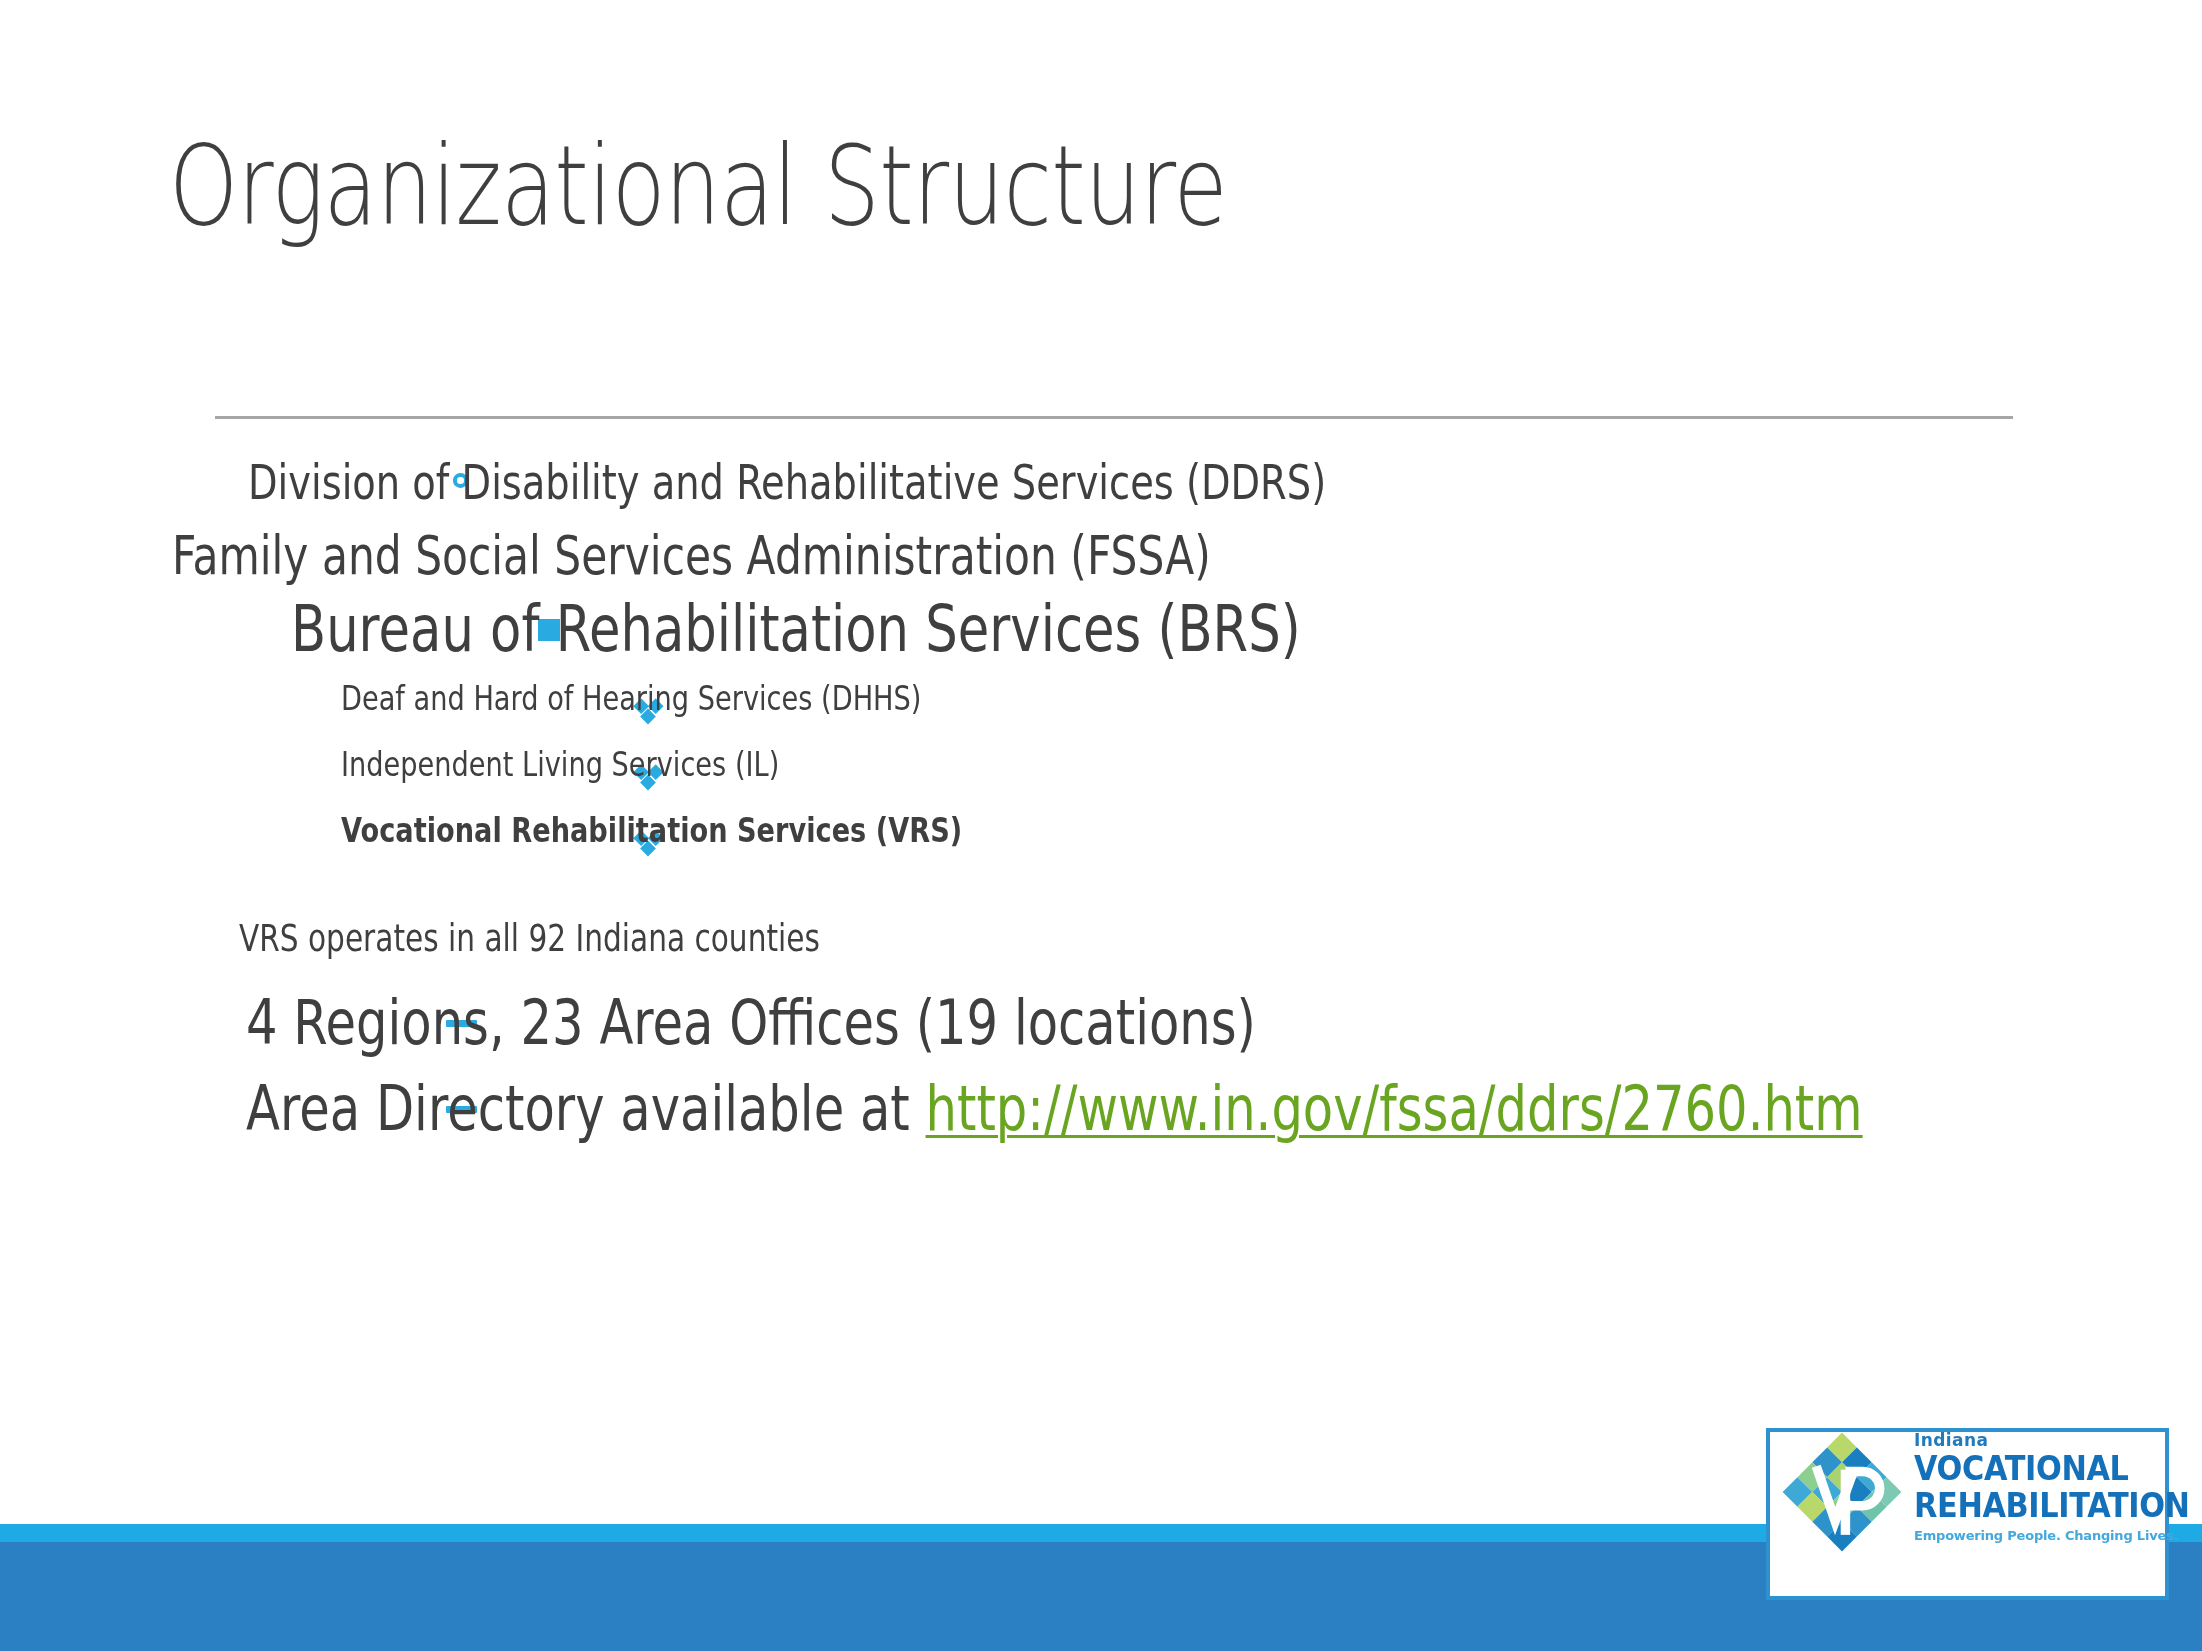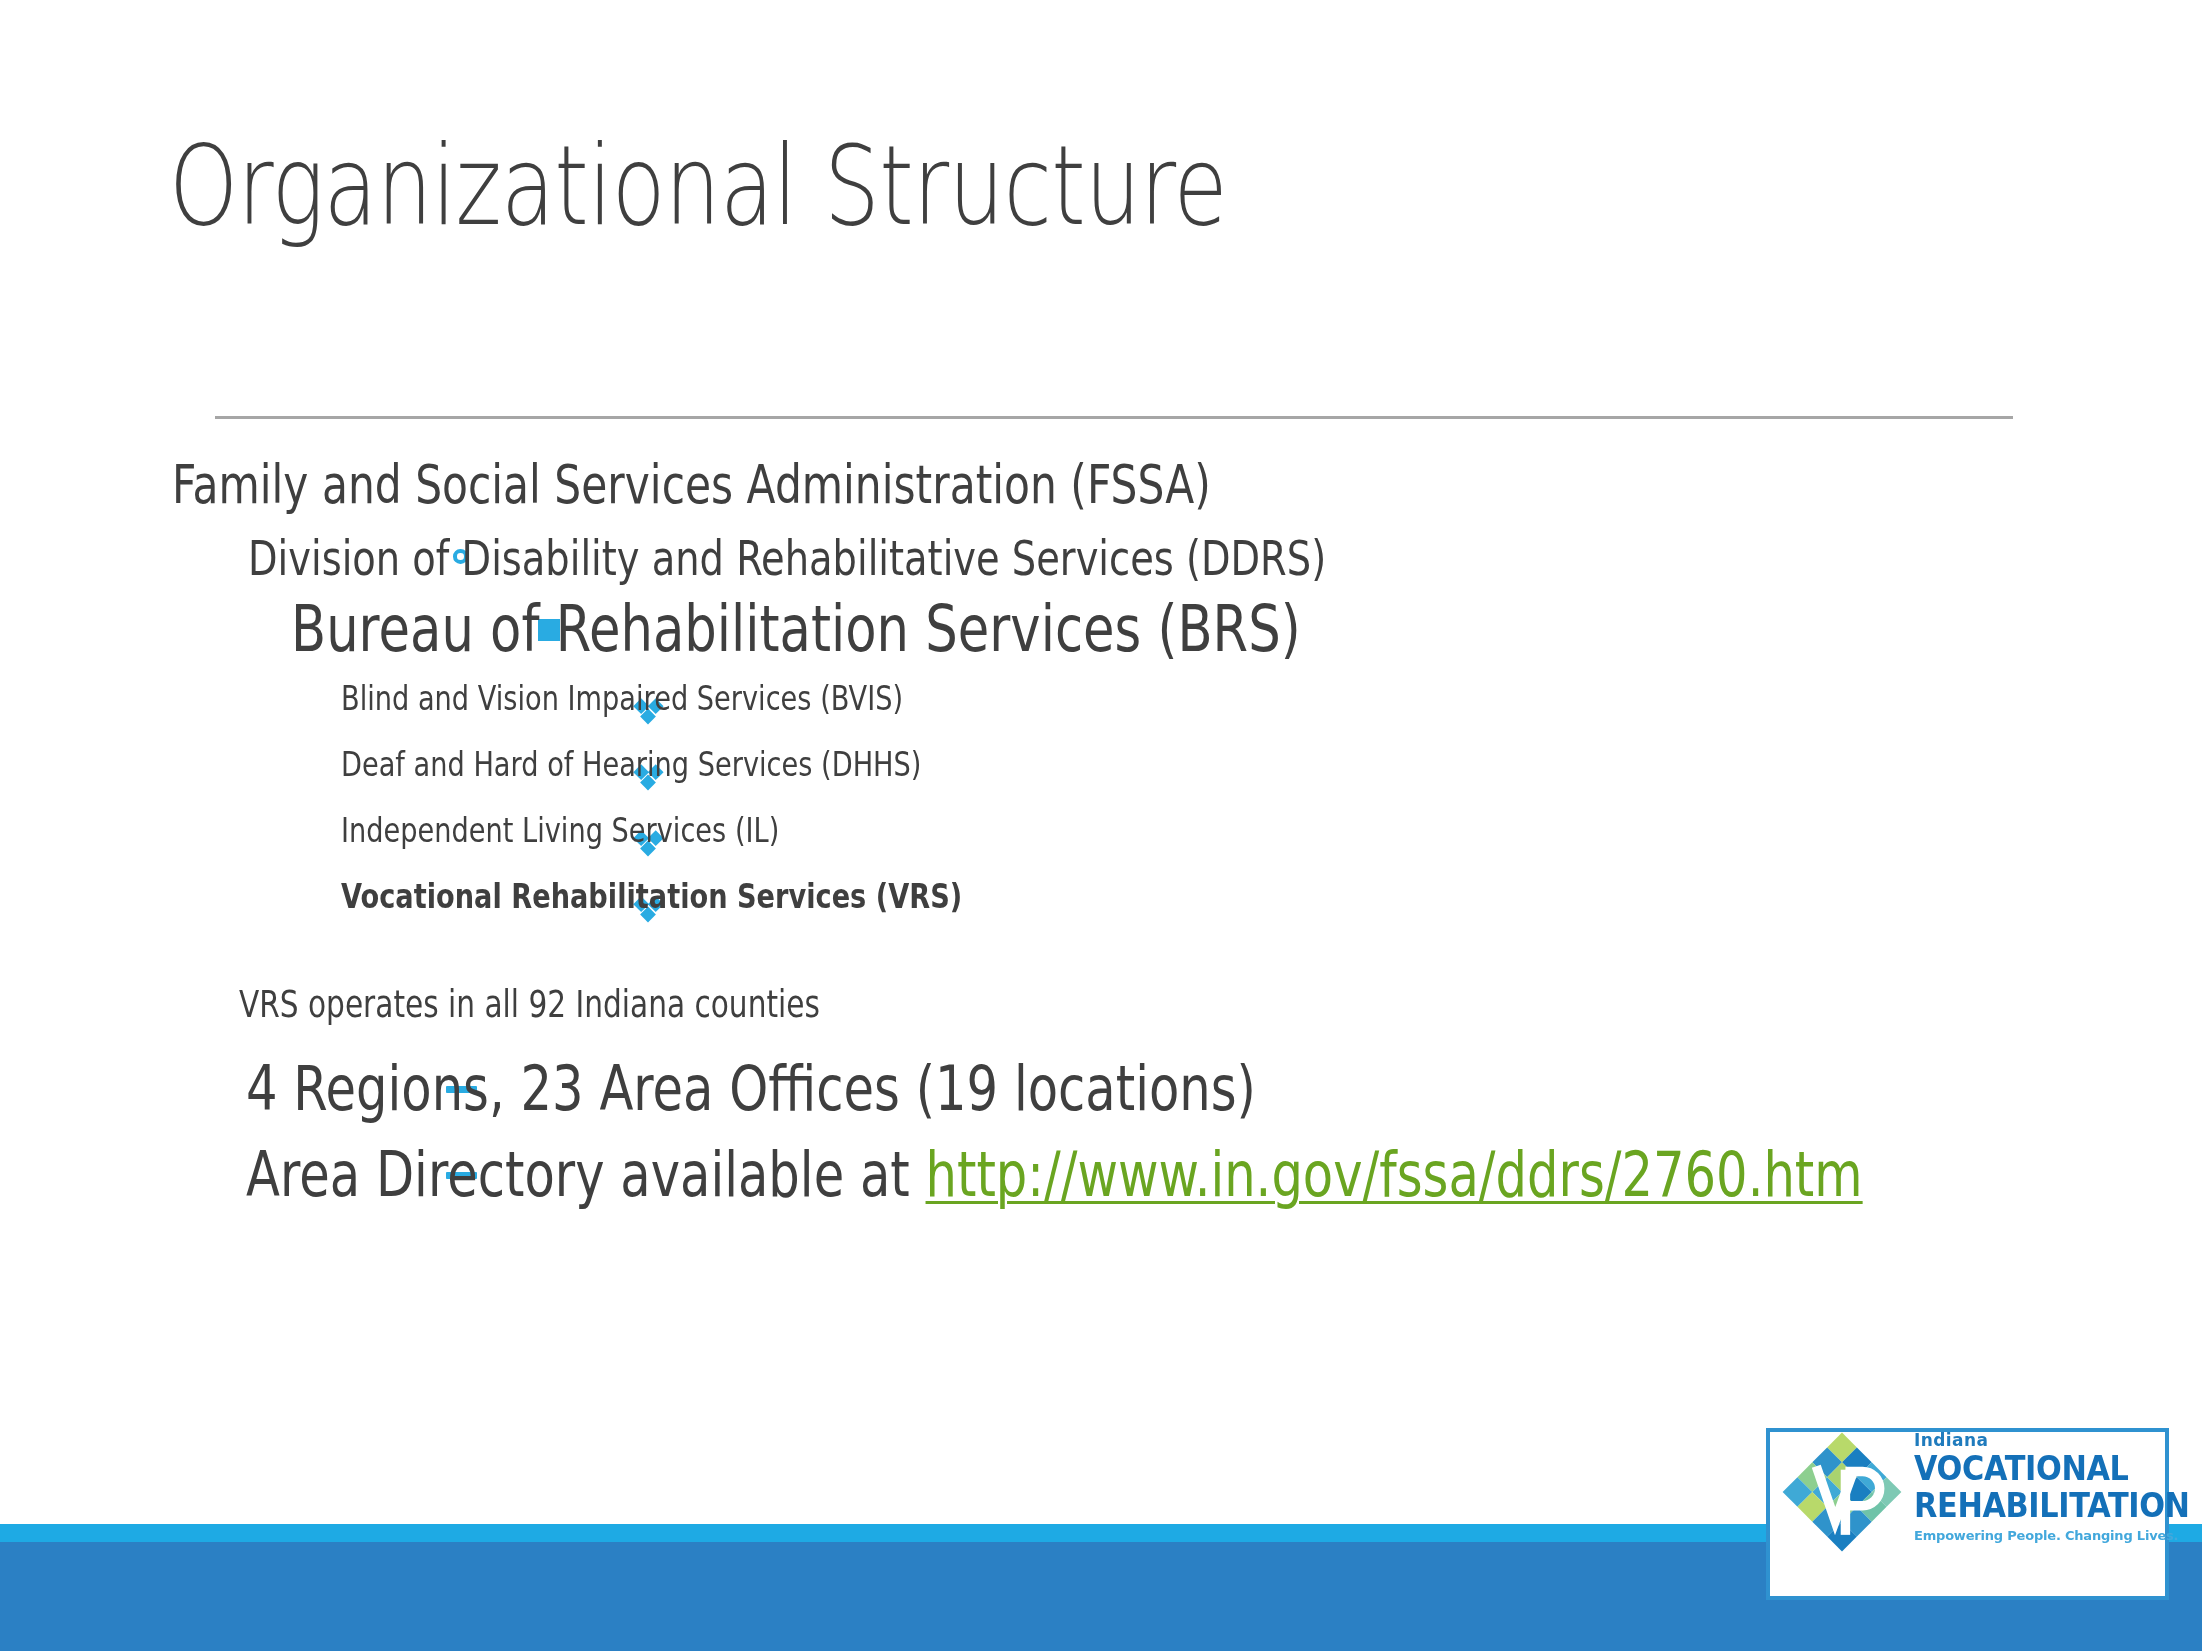--- a/index.html
+++ b/index.html
@@ -229,46 +229,34 @@
 <body>
 
 <div id="slide-title">
   <span>Organizational Structure</span>
 </div>
 
 <div id="title-divider"></div>
 
 <div id="body-content">
 
-  <div class="line lvl1">
-    <span class="txt">Family and Social Services Administration (FSSA)</span>
-  </div>
-
   <div class="line lvl2">
     <span class="ring-bullet"></span>
     <span class="txt">Division of Disability and Rehabilitative Services (DDRS)</span>
   </div>
 
+  <div class="line lvl1">
+    <span class="txt">Family and Social Services Administration (FSSA)</span>
+  </div>
+
   <div class="line lvl3">
     <span class="square-bullet"></span>
     <span class="txt">Bureau of Rehabilitation Services (BRS)</span>
   </div>
 
-  <div class="line lvl4">
-    <span class="diamond-bullet">
-      <svg viewBox="0 0 42 36" width="36" height="31" aria-hidden="true">
-        <g fill="#29abe2">
-          <rect x="3" y="3" width="13" height="13" transform="rotate(45 9.5 9.5)"></rect>
-          <rect x="20" y="3" width="13" height="13" transform="rotate(45 26.5 9.5)"></rect>
-          <rect x="11" y="15" width="13" height="13" transform="rotate(45 17.5 21.5)"></rect>
-        </g>
-      </svg>
-    </span>
-    <span class="txt">Blind and Vision Impaired Services (BVIS)</span>
-  </div>
 
   <div class="line lvl4">
     <span class="diamond-bullet">
       <svg viewBox="0 0 42 36" width="36" height="31" aria-hidden="true">
         <g fill="#29abe2">
           <rect x="3" y="3" width="13" height="13" transform="rotate(45 9.5 9.5)"></rect>
           <rect x="20" y="3" width="13" height="13" transform="rotate(45 26.5 9.5)"></rect>
           <rect x="11" y="15" width="13" height="13" transform="rotate(45 17.5 21.5)"></rect>
         </g>
       </svg>

